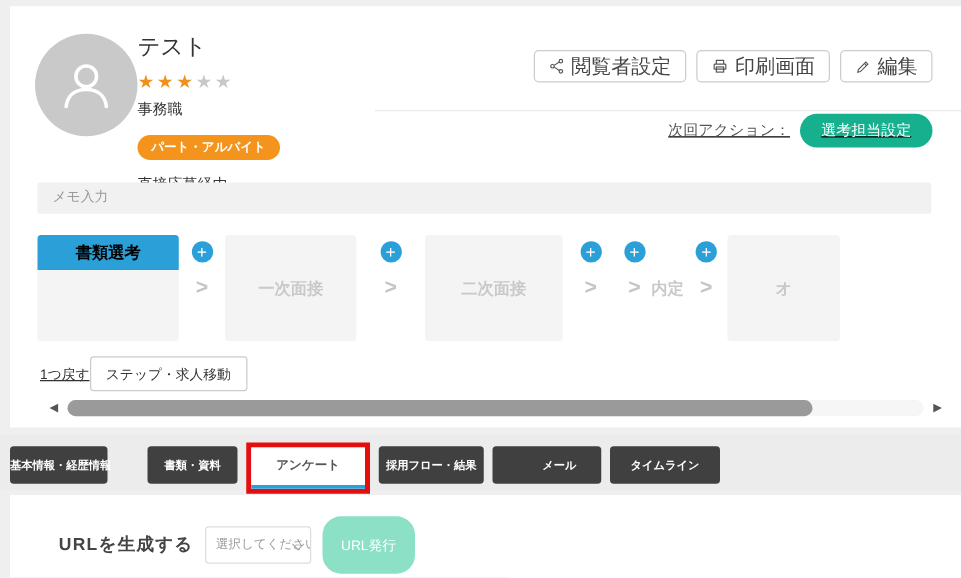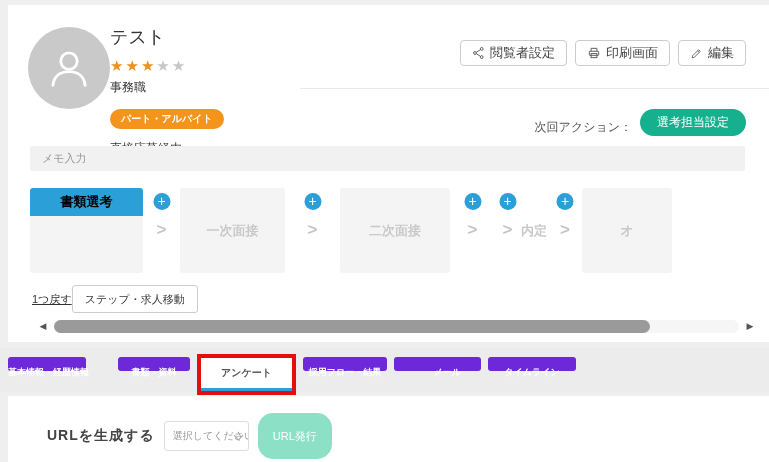--- a/index.html
+++ b/index.html
@@ -16,24 +16,24 @@
   .stars{font-size:15px;letter-spacing:2px;line-height:15px;margin-bottom:6px;}
   .star-f{color:#f0911e;} .star-e{color:#c8c8c8;}
   .job{font-size:12px;color:#333;margin-bottom:12px;}
   .badge{display:inline-block;background:#f5941d;color:#fff;font-size:10px;font-weight:bold;
          padding:3px 11px;border-radius:10px;margin-bottom:11px;}
   .route{font-size:12px;color:#333;}
   .hdr-divider{position:absolute;left:292px;right:0;top:83px;height:1px;background:#e9e9e9;}
 
   .top-actions{position:absolute;top:35px;right:23px;display:flex;gap:8px;}
   .tbtn{display:flex;align-items:center;gap:5px;height:26px;padding:0 11px;background:#fff;
-        border:1px solid #ccc;border-radius:4px;font-size:13px;color:#444;cursor:pointer;}
+        border:1px solid #ccc;border-radius:4px;font-size:16px;color:#444;cursor:pointer;}
   .tbtn svg{display:block;}
 
-  .next-action{position:absolute;top:104px;right:23px;display:flex;align-items:flex-end;gap:8px;}
+  .next-action{position:absolute;top:86px;right:23px;display:flex;align-items:center;gap:8px;text-decoration:underline;}
   .na-label{font-size:12px;color:#555;}
   .na-btn{height:27px;padding:0 17px;border:none;border-radius:14px;background:#17b08e;color:#fff;
           font-size:12px;cursor:pointer;}
 
   .memo-bar{position:absolute;left:22px;right:24px;top:141px;height:25px;background:#f1f1f1;border-radius:2px;
             color:#999;font-size:11px;line-height:25px;padding-left:12px;box-sizing:border-box;cursor:text;}
 
   
   .flow{position:absolute;left:22px;top:183px;height:85px;display:flex;align-items:flex-start;}
   .step{height:85px;background:#f4f4f4;border-radius:3px;display:flex;align-items:center;justify-content:center;
@@ -55,21 +55,21 @@
             font-size:11px;color:#333;cursor:pointer;}
 
   .hscroll{position:absolute;left:28px;right:12px;top:313px;height:16px;display:flex;align-items:center;}
   .hs-arrow{width:14px;font-size:9px;color:#555;text-align:center;cursor:pointer;flex:none;}
   .hs-track{flex:1;height:13px;background:#f6f6f6;border-radius:7px;margin:0 4px;cursor:pointer;}
   .hs-thumb{width:87%;height:13px;background:#9a9a9a;border-radius:7px;cursor:grab;}
 
   
   .tabbar{position:absolute;left:0;right:0;top:348px;height:44px;background:#ececec;}
   .tabs{display:flex;align-items:flex-start;gap:7px;padding:9px 0 0 8px;}
-  .tab{height:14px;line-height:30px;background:#6d28d9;color:#fff;font-size:9px;font-weight:bold;
+  .tab{height:30px;line-height:30px;background:#404040;color:#fff;font-size:9px;font-weight:bold;
        text-align:center;border-radius:3px;white-space:nowrap;cursor:pointer;flex:none;box-sizing:border-box;}
   .w1{width:78px;} .w2{width:72px;margin-left:25px;} .w4{width:84px;} .w5{width:87px;padding-left:20px;} .w6{width:88px;}
   .red-box{border:4px solid #e50e0e;margin-top:-3px;flex:none;}
   .tab.active{width:91px;background:#fff;color:#555;font-size:10px;border-radius:0;
               border-bottom:3px solid #2a9fd8;height:33px;}
 
   
   .bottom-card{left:8px;top:396px;right:0;height:66px;padding-left:44px;}
   .url-row{position:absolute;left:39px;top:17px;display:flex;align-items:center;}
   .url-label{font-size:14px;font-weight:bold;color:#444;letter-spacing:1px;margin-right:9px;}

